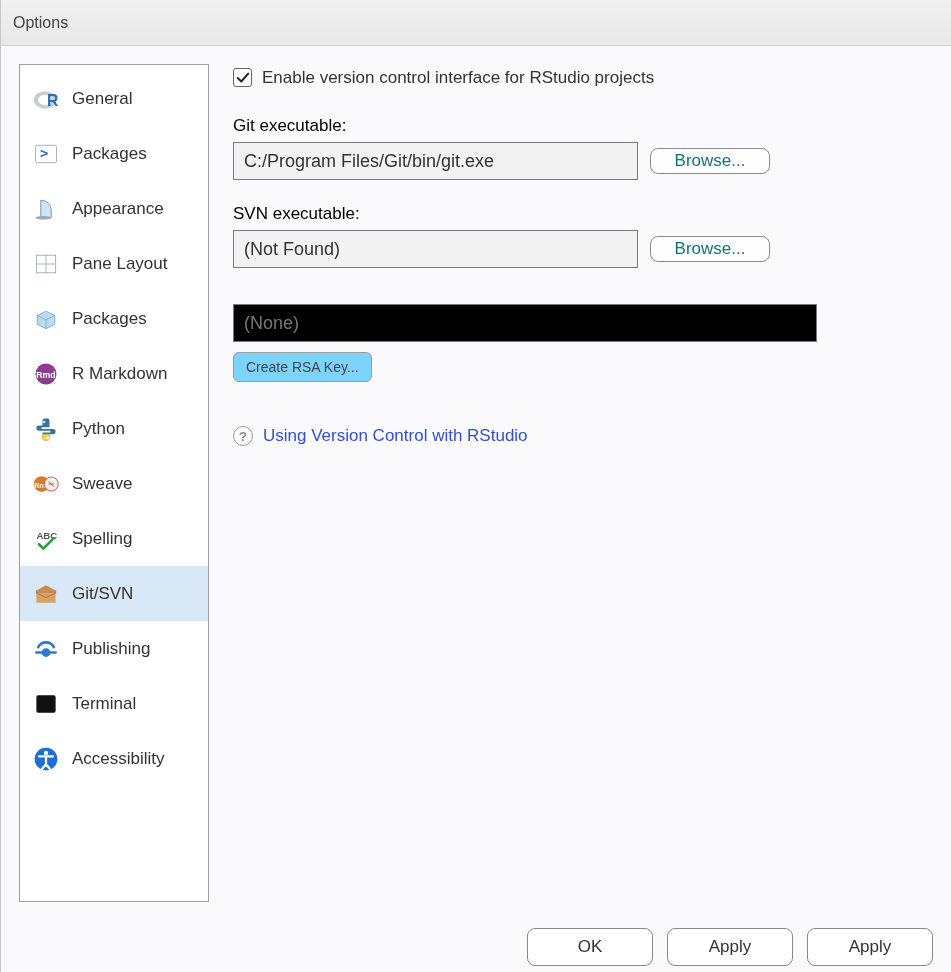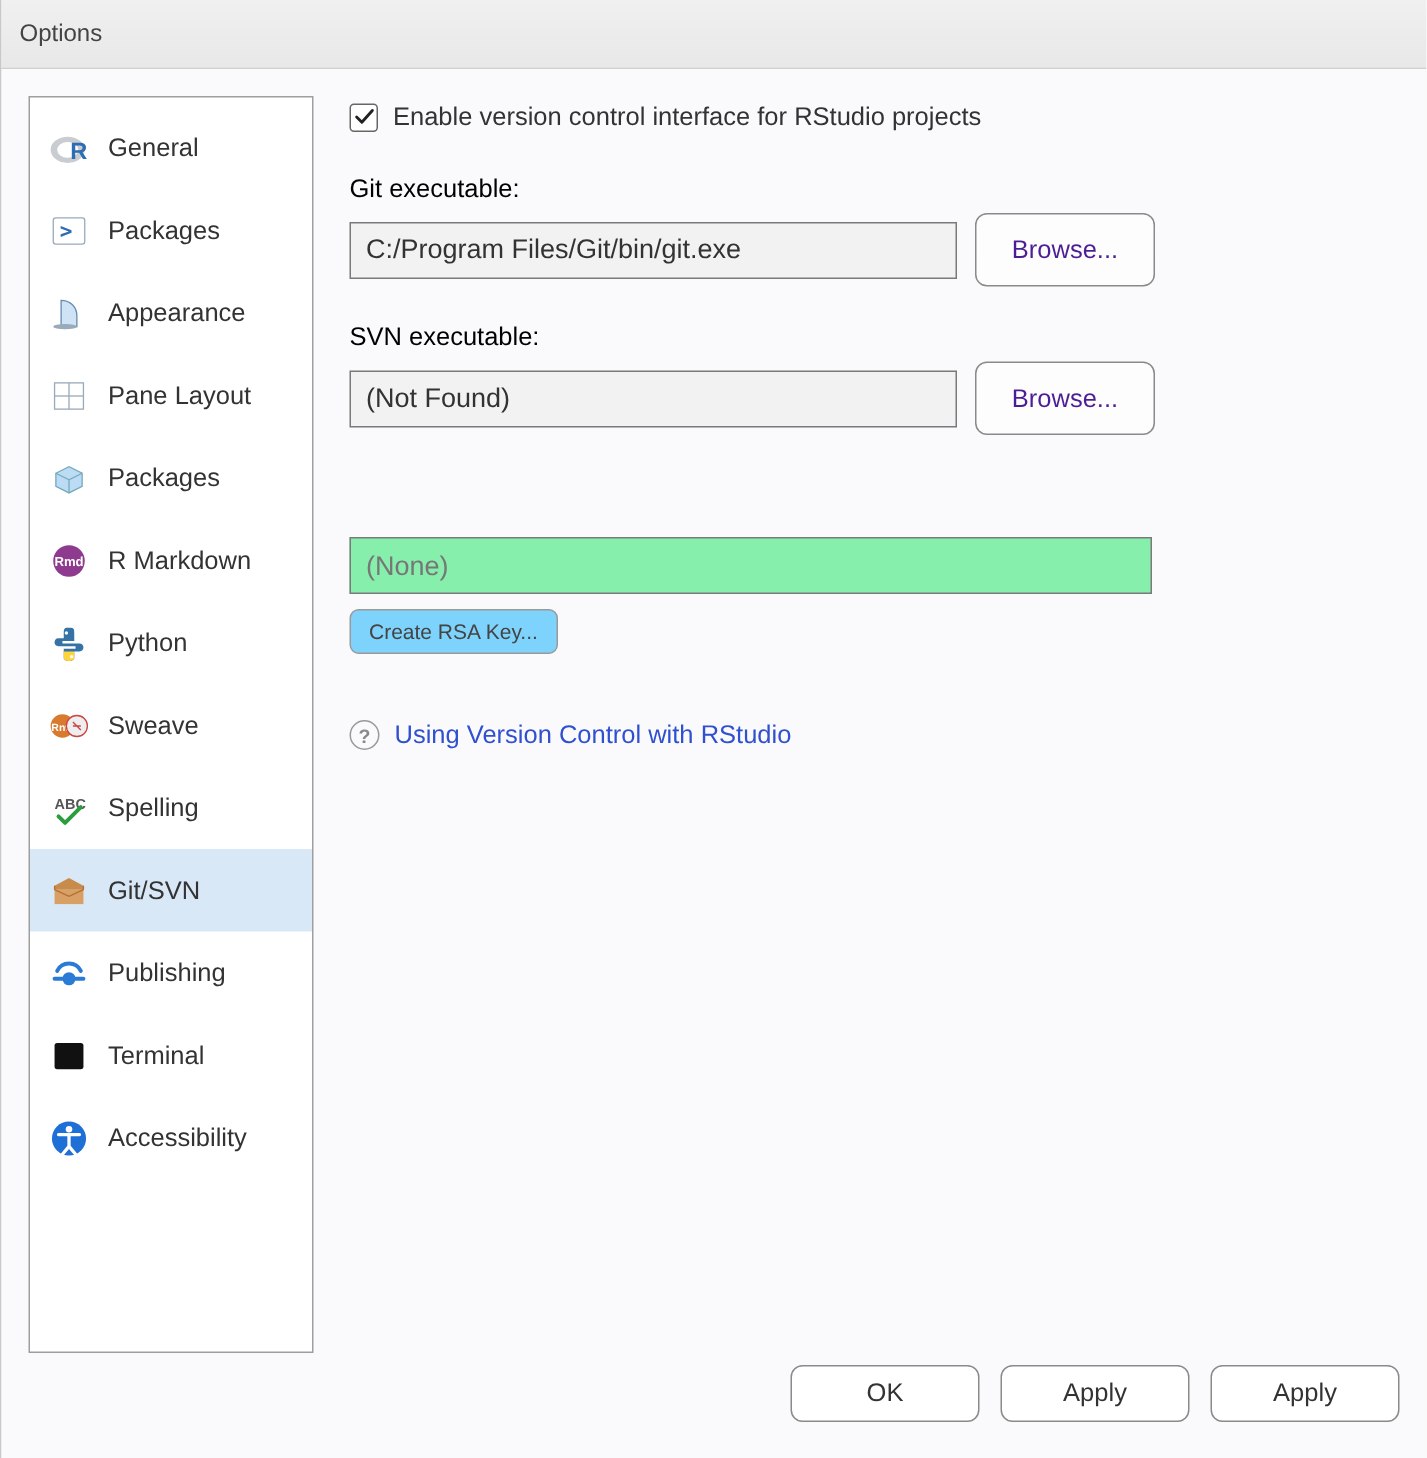--- a/index.html
+++ b/index.html
@@ -37,49 +37,49 @@
     height:55px;
     padding:0 12px;
     gap:12px;
     cursor:pointer;
     font-size:17px;
     color:#333;
   }
   .nav-item.selected { background:#d9e8f7; }
   .nav-icon { width:28px; height:28px; display:flex; align-items:center; justify-content:center; }
   .content { flex:1; padding:2px 6px; font-size:17px; color:#333; }
-  .checkbox-row { display:flex; align-items:center; gap:10px; margin-bottom:28px; margin-top:2px;}
+  .checkbox-row { display:flex; gap:10px; margin-bottom:28px; margin-top:2px;}
   .chk {
     width:19px; height:19px; border:1.5px solid #666; border-radius:3px; background:#fff;
     display:flex; align-items:center; justify-content:center; cursor:pointer;
   }
   .chk svg { width:14px; height:14px; }
   .field-label { font-size:17px; color:#000000; margin-bottom:6px; }
   .field-row { display:flex; align-items:center; gap:12px; margin-bottom:24px; }
   .textbox {
     width:405px; height:38px; border:1px solid #7a7a7a; background:#f2f2f2;
     padding:0 10px; font-size:18px; color:#333; display:flex; align-items:center;text-align:right;
   }
-  .textbox.wide { width:535px; background:#86efac; color:#777;margin-top:32px;}
+  .textbox.wide { width:584px; background:#000000; color:#777;}
   .browse-btn {
-    width:120px; height:49px; border:1px solid #8a8a8a; border-radius:8px; background:#fdfdfd;
-    font-size:17px; color:#4c1d95; cursor:pointer;
+    width:120px; height:26px; border:1px solid #8a8a8a; border-radius:8px; background:#fdfdfd;
+    font-size:17px; color:#0f766e; cursor:pointer;
   }
   .small-btn {
     height:30px; padding:0 12px; border:1px solid #9a9a9a; border-radius:6px; background:#7dd3fc;
     font-size:14px; color:#444; cursor:pointer;
   }
   .help-row { display:flex; align-items:center; gap:10px; margin-top:44px; }
   .help-icon {
     width:20px; height:20px; border:1.5px solid #999; border-radius:50%; color:#888;
     display:flex; align-items:center; justify-content:center; font-size:13px; font-weight:bold;
   }
   .help-link { color:#3050d0; font-size:17px; text-decoration:none; cursor:pointer; }
   .footer {
-    height:62px; display:flex; justify-content:flex-end; align-items:flex-start; gap:14px;
+    height:62px; display:flex; justify-content:flex-end; align-items:flex-end; gap:14px;
     padding:0 18px 6px 18px;
   }
   .footer-btn {
     width:126px; height:38px; border:1px solid #8a8a8a; border-radius:8px; background:#fff;
     font-size:17px; color:#333; cursor:pointer;
   }
 </style>
 </head>
 <body>
 

